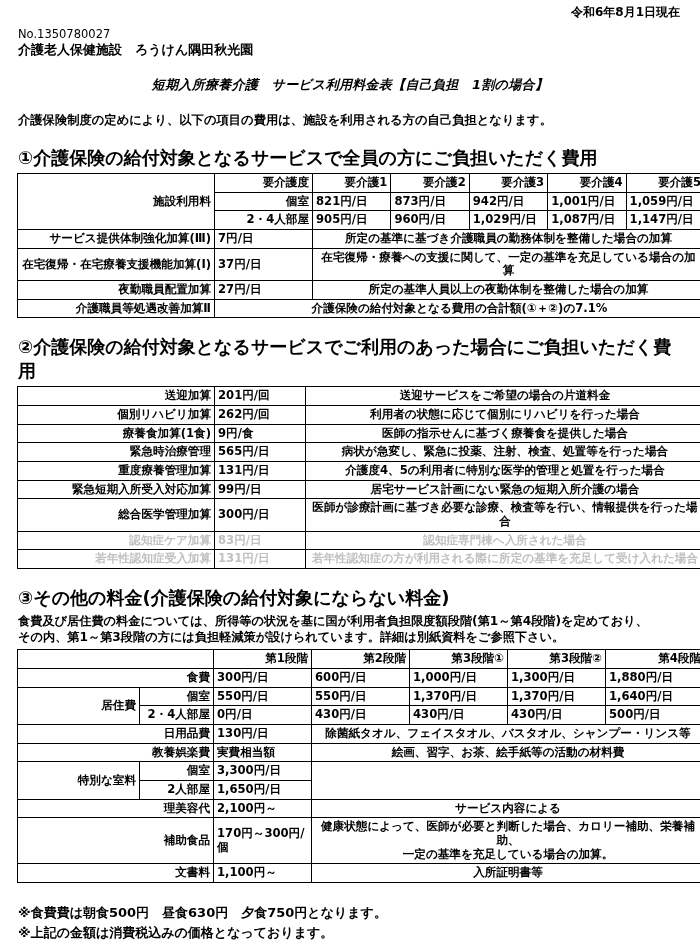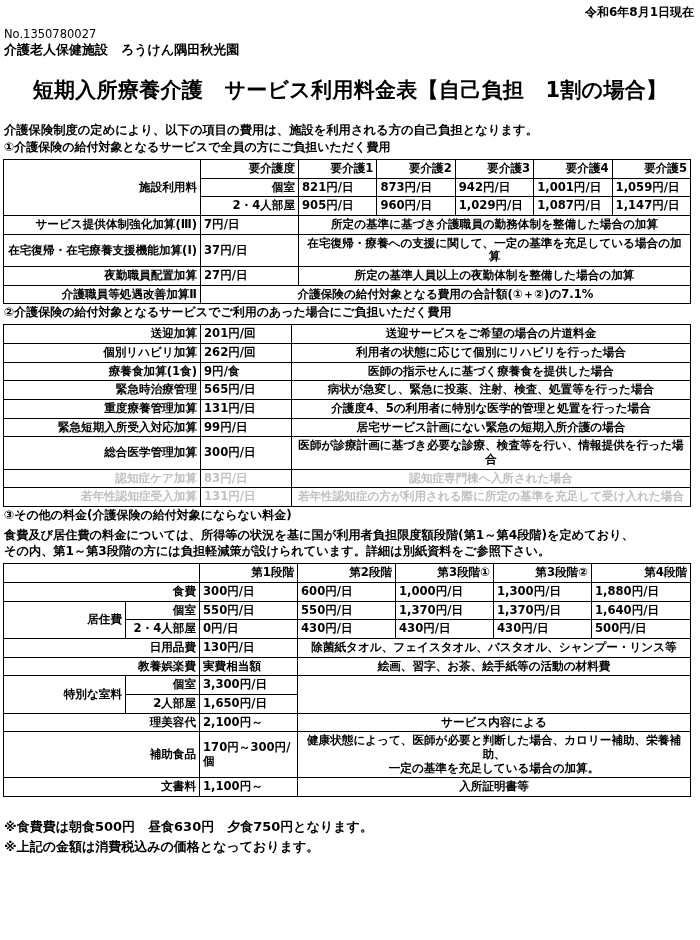--- a/index.html
+++ b/index.html
@@ -14,21 +14,21 @@
     color: #000000;
     font-size: 11px;
     overflow: hidden;
     position: relative;
   }
   .page {
     width: 700px;
     height: 752px;
     position: relative;
     box-sizing: border-box;
-    padding: 0 2px;
+    padding: 0 16px;
   }
 
   
   .date-line {
     text-align: right;
     font-weight: bold;
     font-size: 12px;
     padding-top: 4px;
     padding-right: 4px;
     letter-spacing: 0px;
@@ -40,36 +40,37 @@
     padding-left: 2px;
   }
   .facility {
     font-weight: bold;
     font-size: 13px;
     padding-left: 2px;
   }
   .main-title {
     text-align: center;
     font-weight: bold;
-    font-size: 21px;
+    font-size: 13px;
     margin-top: 17px;
     letter-spacing: 0.3px;
+    font-style: italic;
   }
   .lead {
     font-weight: bold;
     font-size: 12.3px;
     margin-top: 18px;
     padding-left: 2px;
   }
 
   
   .sec-head {
     font-weight: bold;
-    font-size: 12px;
-    margin-top: 0;
+    font-size: 18px;
+    margin-top: 17px;
     margin-bottom: 3px;
     padding-left: 2px;
   }
   .sec-note {
     font-weight: bold;
     font-size: 12.2px;
     line-height: 1.32;
     padding-left: 2px;
     margin-bottom: 4px;
   }

